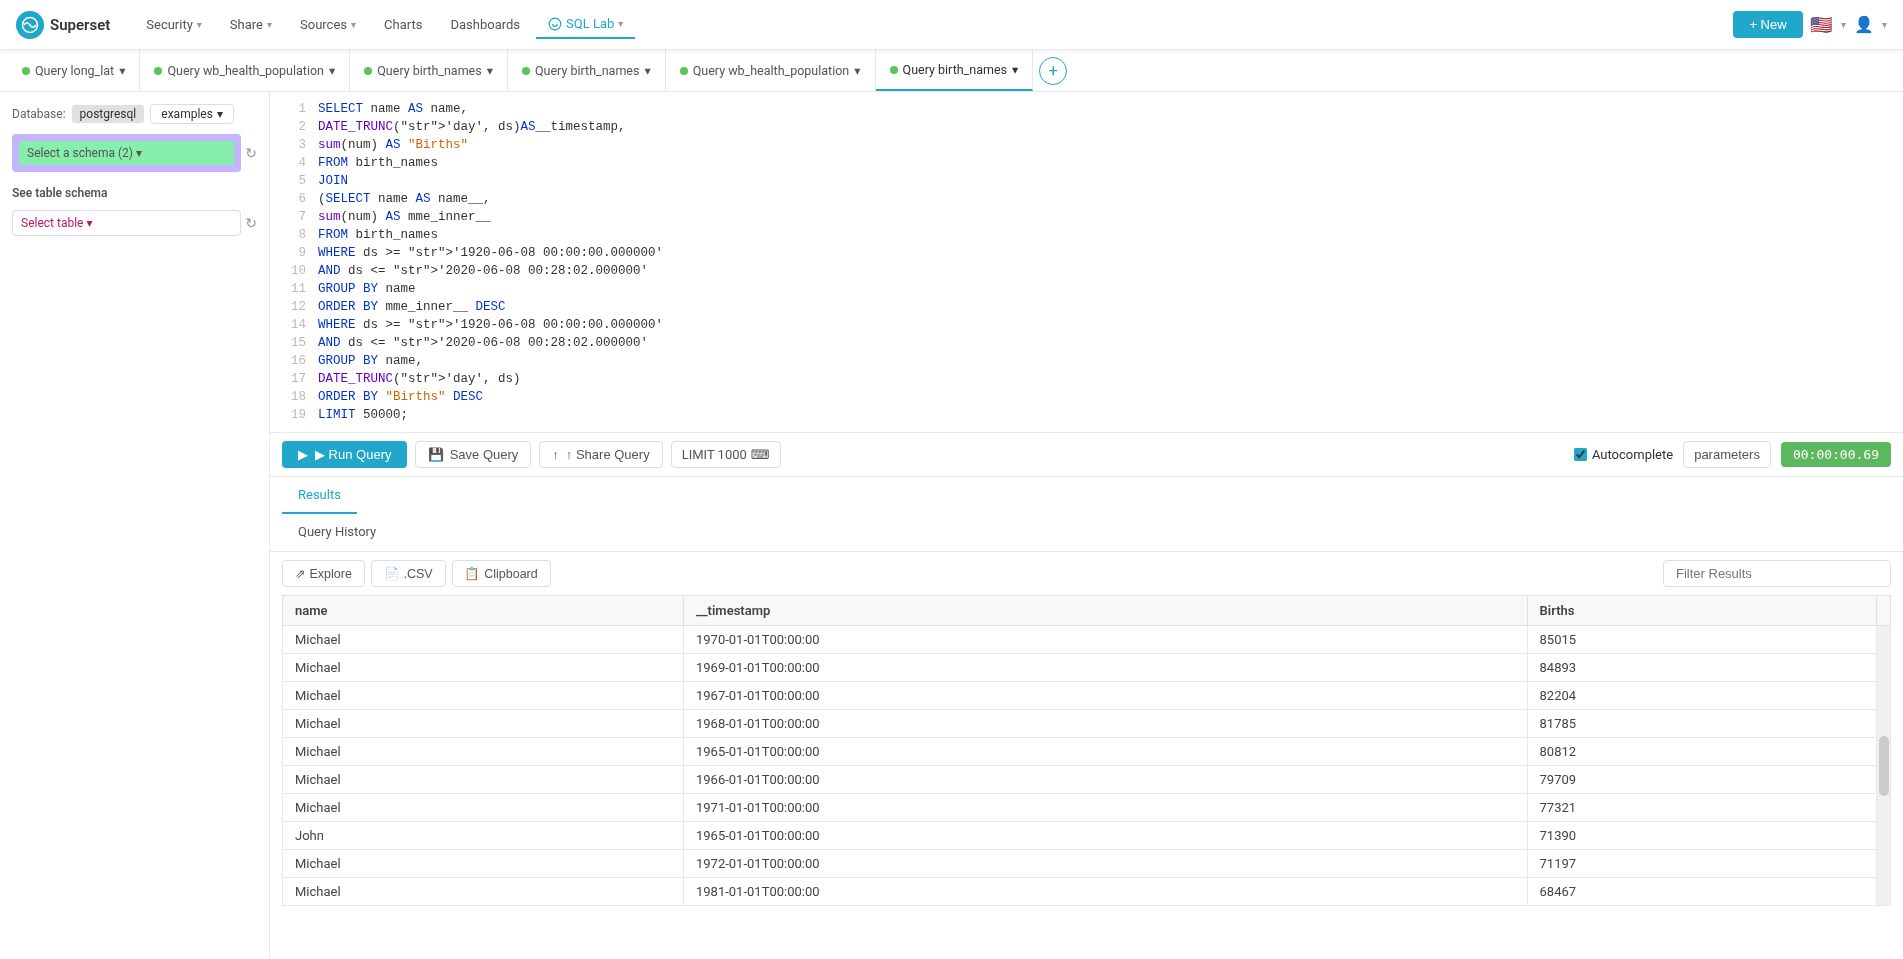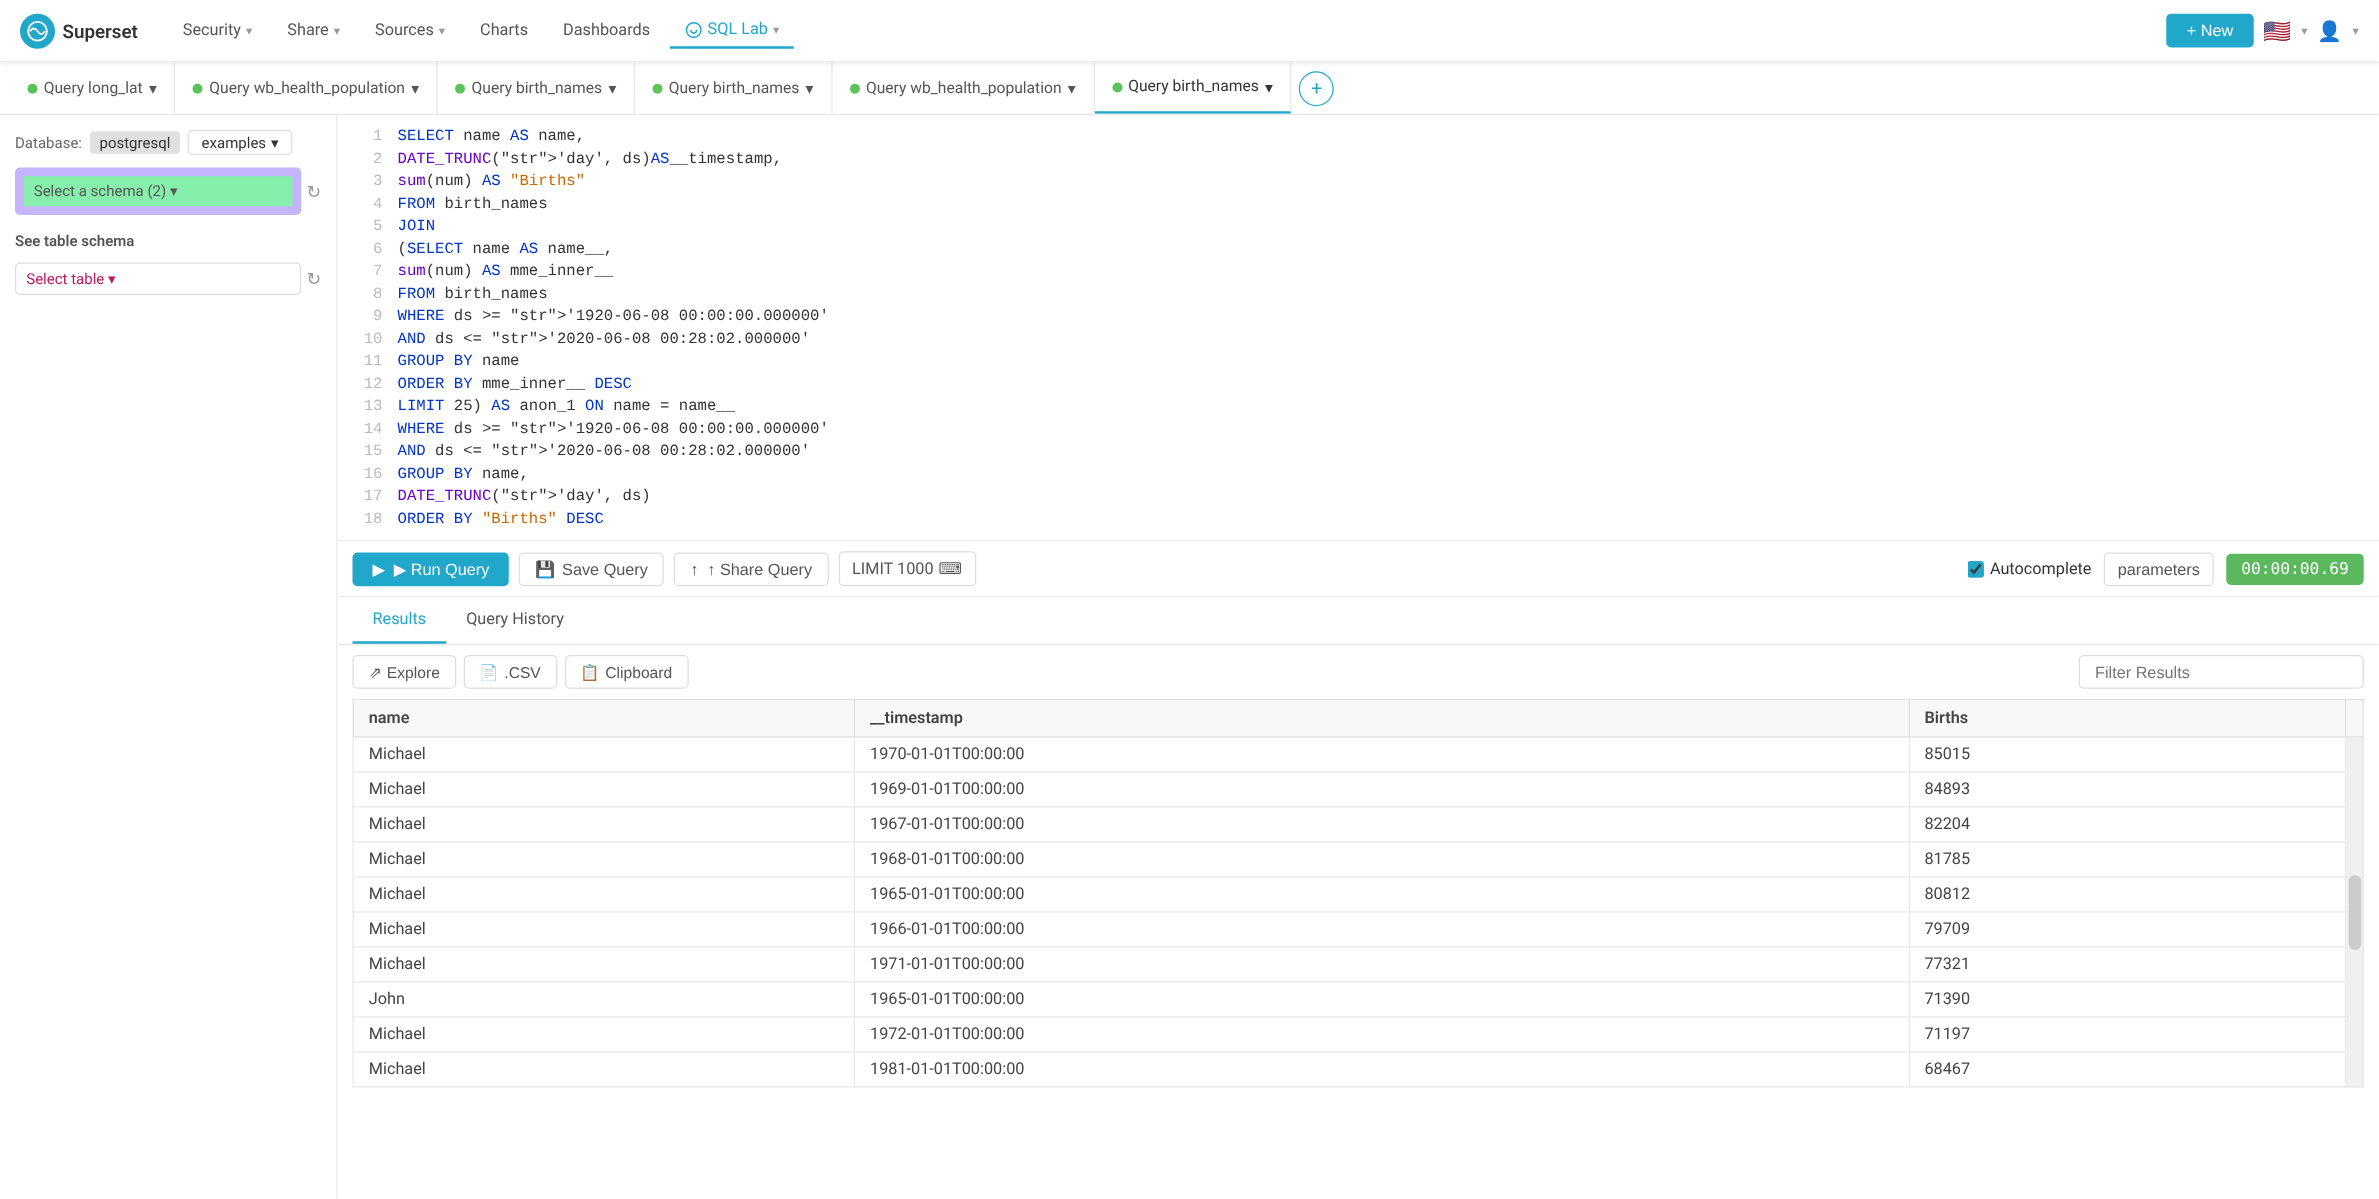--- a/index.html
+++ b/index.html
@@ -334,20 +334,21 @@
       background: #fff;
       padding: 0;
     }
 
     
     .result-tabs {
       display: flex;
       align-items: flex-start;
       border-bottom: 1px solid #e8e8e8;
       padding: 0 12px;
+      flex-direction: column;
     }
     .result-tab {
       padding: 10px 16px;
       cursor: pointer;
       font-size: 13px;
       color: #555;
       border-bottom: 2px solid transparent;
     }
     .result-tab.active {
       color: #20a7c9;
@@ -565,39 +566,39 @@
         </div>
         <div class="code-line">
           <span class="line-num">11</span>
           <span class="code-content">   <span class="kw">GROUP</span> <span class="kw">BY</span> name</span>
         </div>
         <div class="code-line">
           <span class="line-num">12</span>
           <span class="code-content">   <span class="kw">ORDER</span> <span class="kw">BY</span> mme_inner__ <span class="kw">DESC</span></span>
         </div>
         <div class="code-line">
-          <span class="line-num">13</span>
-          <span class="code-content">   <span class="kw">LIMIT</span> 25) <span class="kw">AS</span> anon_1 <span class="kw">ON</span> name = name__</span>
-        </div>
-        <div class="code-line">
           <span class="line-num">14</span>
           <span class="code-content"><span class="kw">WHERE</span> ds &gt;= <span class="&lt;span">"str"</span>&gt;'1920-06-08 00:00:00.000000'</span>
         </div>
         <div class="code-line">
           <span class="line-num">15</span>
           <span class="code-content">  <span class="kw">AND</span> ds &lt;= <span class="&lt;span">"str"</span>&gt;'2020-06-08 00:28:02.000000'</span>
         </div>
         <div class="code-line">
           <span class="line-num">16</span>
           <span class="code-content"><span class="kw">GROUP</span> <span class="kw">BY</span> name,</span>
         </div>
         <div class="code-line"><span class="line-num">17</span><span class="code-content">         <span class="fn">DATE_TRUNC</span>(<span class="&lt;span">"str"</span>&gt;'day'</span>, ds)</div>
         <div class="code-line">
           <span class="line-num">18</span>
           <span class="code-content"><span class="kw">ORDER</span> <span class="kw">BY</span> <span class="str2">"Births"</span> <span class="kw">DESC</span></span>
+        </div>
+        <div class="code-line">
+          <span class="line-num">19</span>
+          <span class="code-content"><span class="kw">LIMIT</span> 50000;</span>
         </div>
       </div>
 
     <div class="editor-toolbar">
       <button class="btn-run">
         <span>▶</span>
         <span style="margin-left:2px;">▶ Run Query</span>
       </button>
       <button class="btn-save">
         <span>💾</span>

